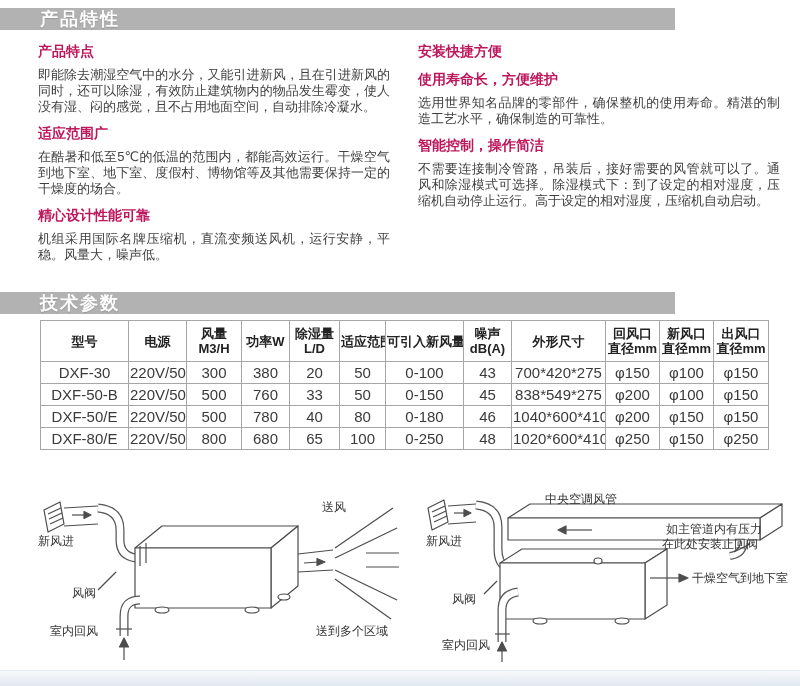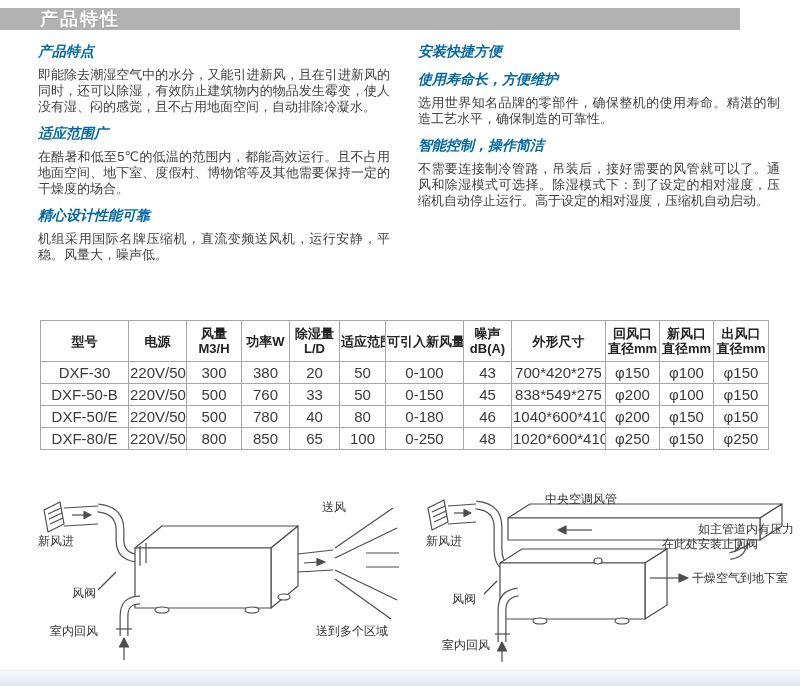--- a/index.html
+++ b/index.html
@@ -1,34 +1,34 @@
 <!DOCTYPE html>
 <html><head>
 <meta charset="utf-8">
 <style>
   html,body{margin:0;padding:0;background:#fff;}
   body{font-family:"Liberation Sans","DejaVu Sans",sans-serif;}
   #page{position:relative;width:800px;height:686px;background:#fff;overflow:hidden;}
 
-  .banner{position:absolute;left:0;width:740px;height:22px;background:#b2b2b2;}
+  .banner{position:absolute;left:0;width:653px;height:22px;background:#b2b2b2;padding-left:22px;}
   .banner .banner-title{
     position:absolute;left:40px;top:0;line-height:22px;
     font-size:18px;font-weight:bold;color:#fdfdfd;letter-spacing:2px;
     text-shadow:0 1px 1px rgba(130,130,130,.55);
   }
   #banner-features{top:8px;}
   #banner-specs{top:292px;}
   #banner-install{top:458px;}
 
   
   #features{position:absolute;top:33px;left:0;width:800px;height:254px;}
   .feat-col{position:absolute;top:0;}
   #feat-left{left:38px;width:352px;}
   #feat-right{left:418px;width:362px;}
-  .feat-heading{font-size:14px;font-weight:bold;color:#0369a1;margin:10px 0 6px 0;font-style:italic;}
+  .feat-heading{font-size:14px;font-weight:bold;color:#be185d;margin:10px 0 6px 0;}
   .feat-body{font-size:13px;line-height:16px;color:#3f3f3f;margin:0;text-align:justify;}
 
   
   #specs-table-wrap{position:absolute;top:320px;left:40px;width:728px;}
   table#specs-table{border-collapse:collapse;table-layout:fixed;width:728px;}
   #specs-table th,#specs-table td{
     border:1px solid #a6a6a6;text-align:center;vertical-align:middle;
     padding:0 1px;overflow:hidden;white-space:nowrap;
   }
   #specs-table th{height:40px;font-size:13px;font-weight:bold;color:#222;line-height:15px;}
@@ -53,33 +53,36 @@
 
   <div class="banner" id="banner-features">
     <span class="banner-title">产品特性</span>
   </div>
 
   <div id="features">
     <div class="feat-col" id="feat-left">
       <div class="feat-heading">产品特点</div>
       <p class="feat-body">即能除去潮湿空气中的水分，又能引进新风，且在引进新风的同时，还可以除湿，有效防止建筑物内的物品发生霉变，使人没有湿、闷的感觉，且不占用地面空间，自动排除冷凝水。</p>
       <div class="feat-heading">适应范围广</div>
-      <p class="feat-body">在酷暑和低至5℃的低温的范围内，都能高效运行。且不占用地面空间、地下室、度假村、博物馆等及其他需要保持一定的干燥度的场合。</p>
+      <p class="feat-body">在酷暑和低至5℃的低温的范围内，都能高效运行。干燥空气到地下室、地下室、度假村、博物馆等及其他需要保持一定的干燥度的场合。</p>
       <div class="feat-heading">精心设计性能可靠</div>
       <p class="feat-body">机组采用国际名牌压缩机，直流变频送风机，运行安静，平稳。风量大，噪声低。</p>
     </div>
     <div class="feat-col" id="feat-right">
       <div class="feat-heading">安装快捷方便</div>
       <div class="feat-heading">使用寿命长，方便维护</div>
       <p class="feat-body">选用世界知名品牌的零部件，确保整机的使用寿命。精湛的制造工艺水平，确保制造的可靠性。</p>
       <div class="feat-heading">智能控制，操作简洁</div>
       <p class="feat-body">不需要连接制冷管路，吊装后，接好需要的风管就可以了。通风和除湿模式可选择。除湿模式下：到了设定的相对湿度，压缩机自动停止运行。高于设定的相对湿度，压缩机自动启动。</p>
     </div>
   </div>
 
+  <div class="banner" id="banner-specs">
+    <span class="banner-title">技术参数</span>
+  </div>
 
   <div id="specs-table-wrap">
     <table id="specs-table">
       <colgroup>
         <col style="width:88px">
           <col style="width:58px">
           <col style="width:55px">
           <col style="width:48px">
         <col style="width:50px">
           <col style="width:46px">
@@ -176,21 +179,21 @@
             <td>46</td>
             <td>1040*600*410</td>
             <td>φ200</td>
             <td>φ150</td>
             <td>φ150</td>
         </tr>
         <tr>
           <td>DXF-80/E</td>
             <td>220V/50</td>
             <td>800</td>
-            <td>850</td>
+            <td>680</td>
             <td>65</td>
             <td>100</td>
             <td>0-250</td>
             <td>48</td>
             <td>1020*600*410</td>
             <td>φ250</td>
             <td>φ150</td>
             <td>φ250</td>
         </tr>
       </tbody>
@@ -287,21 +290,21 @@
     </svg>
 
     <div class="dlabel" style="left:38px;top:48px">新风进</div>
     <div class="dlabel" style="left:72px;top:100px">风阀</div>
     <div class="dlabel" style="left:50px;top:138px">室内回风</div>
     <div class="dlabel" style="left:322px;top:14px">送风</div>
     <div class="dlabel" style="left:316px;top:138px">送到多个区域</div>
 
     <div class="dlabel" style="left:426px;top:48px">新风进</div>
     <div class="dlabel" style="left:545px;top:6px">中央空调风管</div>
-    <div class="dlabel" style="left:698px;top:36px">如主管道内有压力</div>
+    <div class="dlabel" style="left:666px;top:36px">如主管道内有压力</div>
     <div class="dlabel" style="left:662px;top:51px">在此处安装止回阀</div>
     <div class="dlabel" style="left:692px;top:85px">干燥空气到地下室</div>
     <div class="dlabel" style="left:452px;top:106px">风阀</div>
     <div class="dlabel" style="left:442px;top:152px">室内回风</div>
   </div>
 
   <div id="footer"></div>
 
 </div>
 

